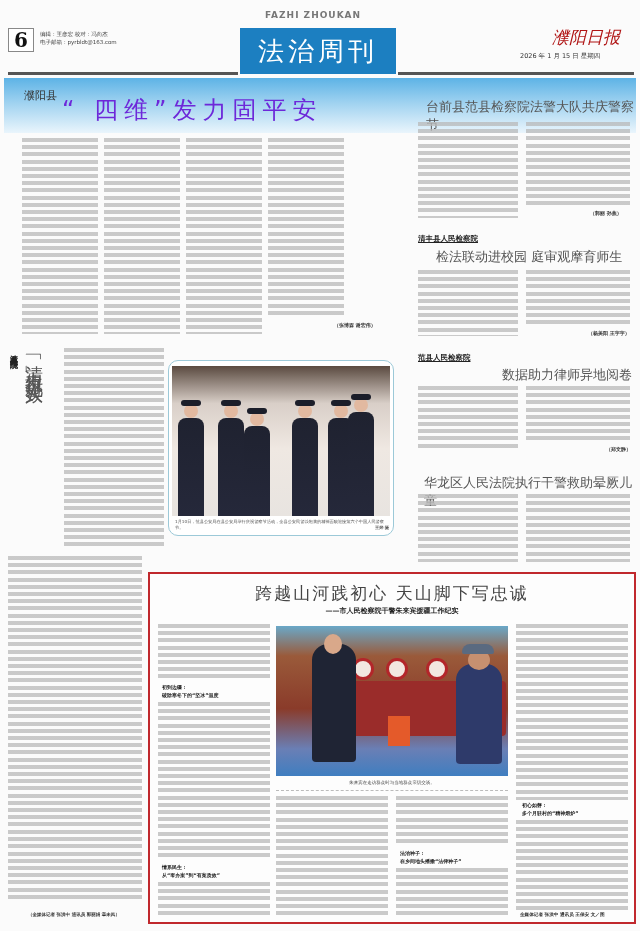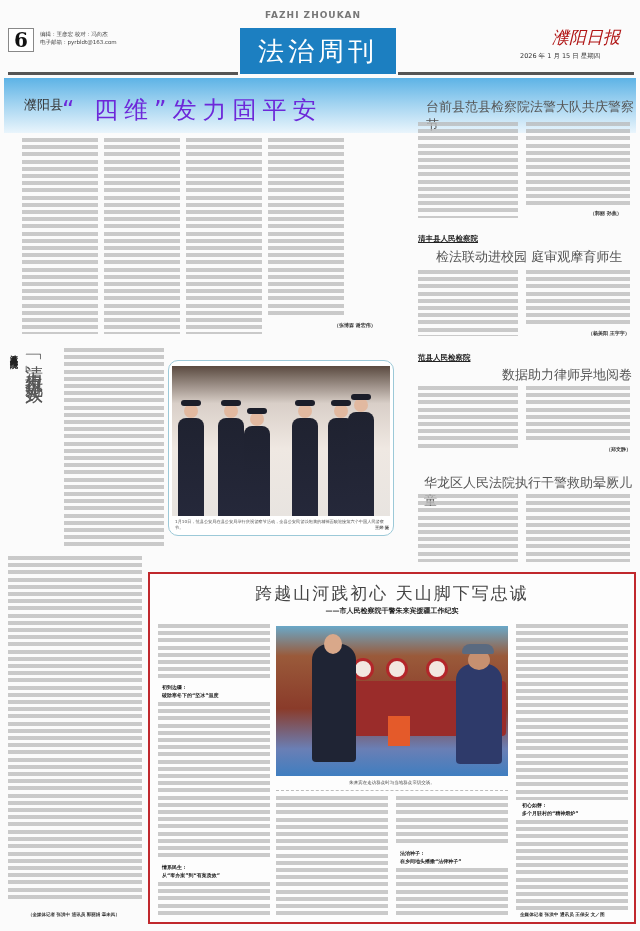--- a/index.html
+++ b/index.html
@@ -7,21 +7,21 @@
   .masthead { position: absolute; left: 0; top: 0; width: 640px; height: 78px; }
   .page-num { position: absolute; left: 8px; top: 28px; width: 26px; height: 24px; border: 1px solid #888; font-family: "DejaVu Serif", serif; font-weight: bold; font-size: 20px; line-height: 22px; text-align: center; color: #111; background:#fff; }
   .editors { position: absolute; left: 40px; top: 30px; font-size: 5.5px; line-height: 8px; color: #444; }
   .pinyin { position: absolute; left: 265px; top: 10px; font-size: 9px; font-weight: bold; letter-spacing: 1px; color: #777; }
   .title-box { position: absolute; left: 240px; top: 28px; width: 156px; height: 46px; background: #1c7fc1; color: #fff; font-size: 26px; text-align: center; line-height: 46px; letter-spacing: 4px; }
   .rule-l, .rule-r { position: absolute; top: 72px; height: 3px; border-top: 2px solid #555; border-bottom: 1px solid #555; }
   .rule-l { left: 8px; width: 230px; } .rule-r { left: 398px; width: 236px; }
   .paper-name { position: absolute; left: 552px; top: 26px; font-family: "DejaVu Serif", serif; font-style: italic; font-size: 17px; color: #b01515; }
   .date { position: absolute; left: 520px; top: 52px; font-size: 6.5px; color: #333; }
   .sky { position: absolute; left: 4px; top: 78px; width: 632px; height: 55px; background: linear-gradient(180deg,#5db3e6 0%,#9fd2f0 45%,#eaf5fc 100%); }
-  .h1-kicker { position: absolute; left: 24px; top: 88px; font-size: 13px; color: #333; margin-top: 8px; }
+  .h1-kicker { position: absolute; left: 24px; top: 88px; font-size: 11px; color: #333; }
   .h1 { position: absolute; left: 62px; top: 94px; font-size: 24px; letter-spacing: 6px; color: #6d28d9; }
   .h2 { position: absolute; font-family: "DejaVu Serif", serif; color: #555; }
   .org { position: absolute; font-size: 7.5px; font-weight: bold; color: #222; text-decoration: underline; }
   .col { position: absolute; font-size: 4px; line-height: 7.2px; color: transparent; background: repeating-linear-gradient(180deg,#b9b9b9 0px,#b9b9b9 4px,transparent 4px,transparent 7.2px); opacity: .75; }
   .sig { position: absolute; font-size: 5px; color: #333; font-weight: bold; }
   .vert-org { position: absolute; left: 8px; top: 348px; width: 10px; font-size: 8px; font-weight: bold; color: #222; writing-mode: vertical-rl; letter-spacing: 1px; }
   .vert-title { position: absolute; left: 24px; top: 348px; width: 22px; font-family: "DejaVu Serif", serif; font-size: 18px; color: #555; writing-mode: vertical-rl; letter-spacing: 3px; }
   .photo1 { position: absolute; left: 168px; top: 360px; width: 226px; height: 176px; border: 1px solid #9cc9d8; border-radius: 10px; background:#fff; overflow: hidden; }
   .photo1 .scene { position: absolute; left: 3px; top: 5px; width: 218px; height: 150px; background: linear-gradient(180deg,#5a4a40 0%,#d9cfc8 25%,#efe8e2 55%,#e8e4e0 100%); }
   .officer { position: absolute; bottom: 0; width: 26px; height: 98px; background: linear-gradient(180deg,#1f2230 0%,#25283a 100%); border-radius: 8px 8px 0 0; }

